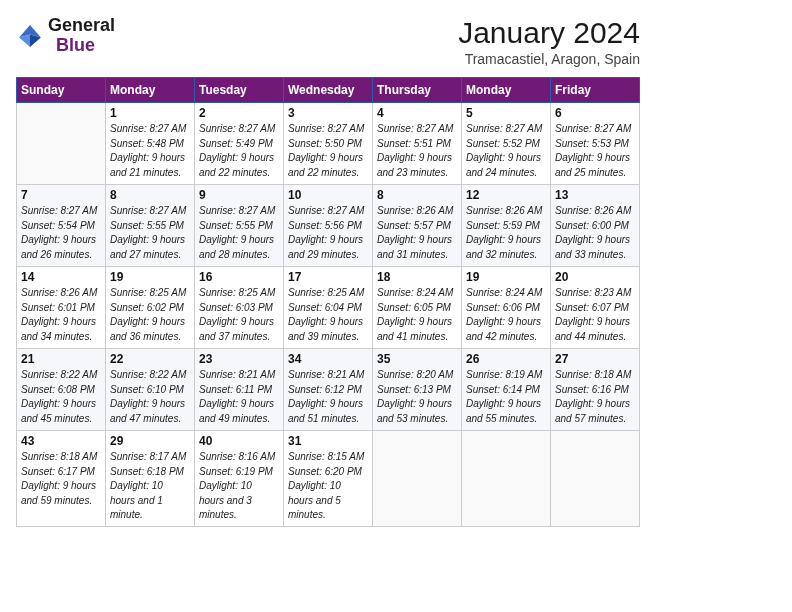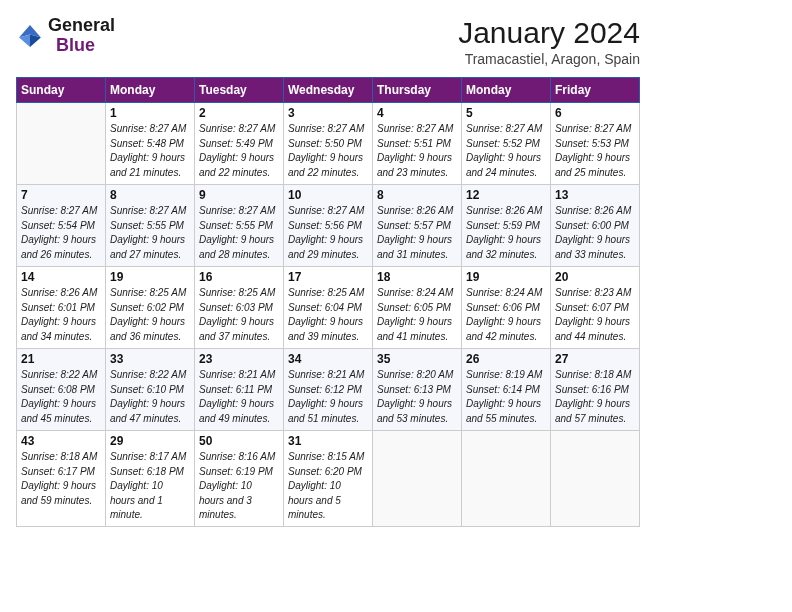--- a/index.html
+++ b/index.html
@@ -217,21 +217,21 @@
             <span class="day-number">20</span>
             <div class="day-info">Sunrise: 8:23 AM<br>Sunset: 6:07 PM<br>Daylight: 9 hours and 44 minutes.</div>
           </td>
         </tr>
         <tr>
           <td>
             <span class="day-number">21</span>
             <div class="day-info">Sunrise: 8:22 AM<br>Sunset: 6:08 PM<br>Daylight: 9 hours and 45 minutes.</div>
           </td>
           <td>
-            <span class="day-number">33</span>
+            <span class="day-number">22</span>
             <div class="day-info">Sunrise: 8:22 AM<br>Sunset: 6:10 PM<br>Daylight: 9 hours and 47 minutes.</div>
           </td>
           <td>
             <span class="day-number">23</span>
             <div class="day-info">Sunrise: 8:21 AM<br>Sunset: 6:11 PM<br>Daylight: 9 hours and 49 minutes.</div>
           </td>
           <td>
             <span class="day-number">34</span>
             <div class="day-info">Sunrise: 8:21 AM<br>Sunset: 6:12 PM<br>Daylight: 9 hours and 51 minutes.</div>
           </td>
@@ -251,21 +251,21 @@
         <tr>
           <td>
             <span class="day-number">43</span>
             <div class="day-info">Sunrise: 8:18 AM<br>Sunset: 6:17 PM<br>Daylight: 9 hours and 59 minutes.</div>
           </td>
           <td>
             <span class="day-number">29</span>
             <div class="day-info">Sunrise: 8:17 AM<br>Sunset: 6:18 PM<br>Daylight: 10 hours and 1 minute.</div>
           </td>
           <td>
-            <span class="day-number">50</span>
+            <span class="day-number">40</span>
             <div class="day-info">Sunrise: 8:16 AM<br>Sunset: 6:19 PM<br>Daylight: 10 hours and 3 minutes.</div>
           </td>
           <td>
             <span class="day-number">31</span>
             <div class="day-info">Sunrise: 8:15 AM<br>Sunset: 6:20 PM<br>Daylight: 10 hours and 5 minutes.</div>
           </td>
           <td class="empty"></td>
           <td class="empty"></td>
           <td class="empty"></td>
         </tr>

